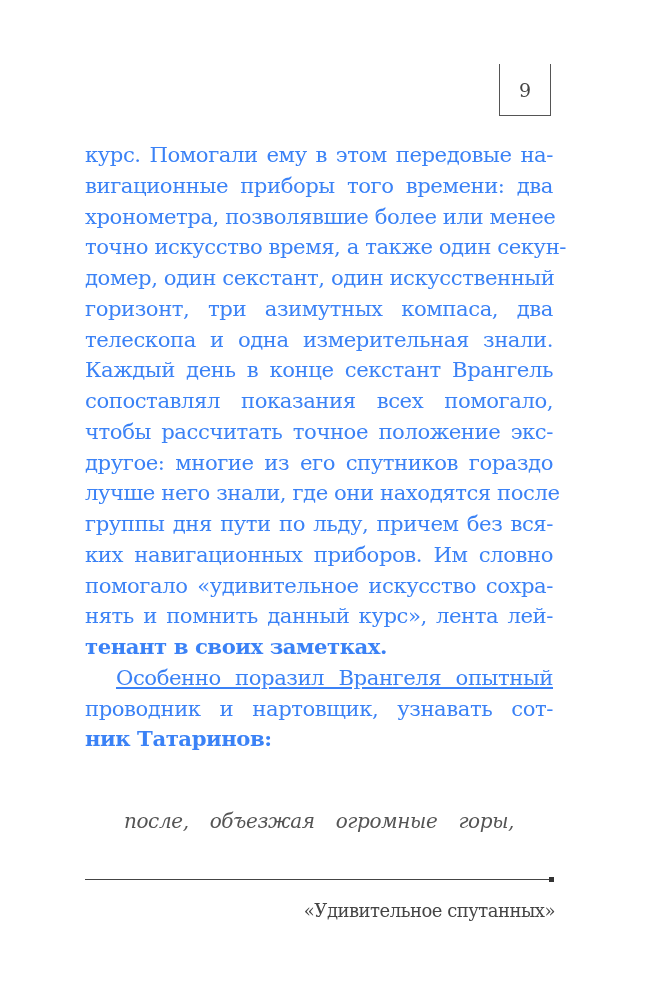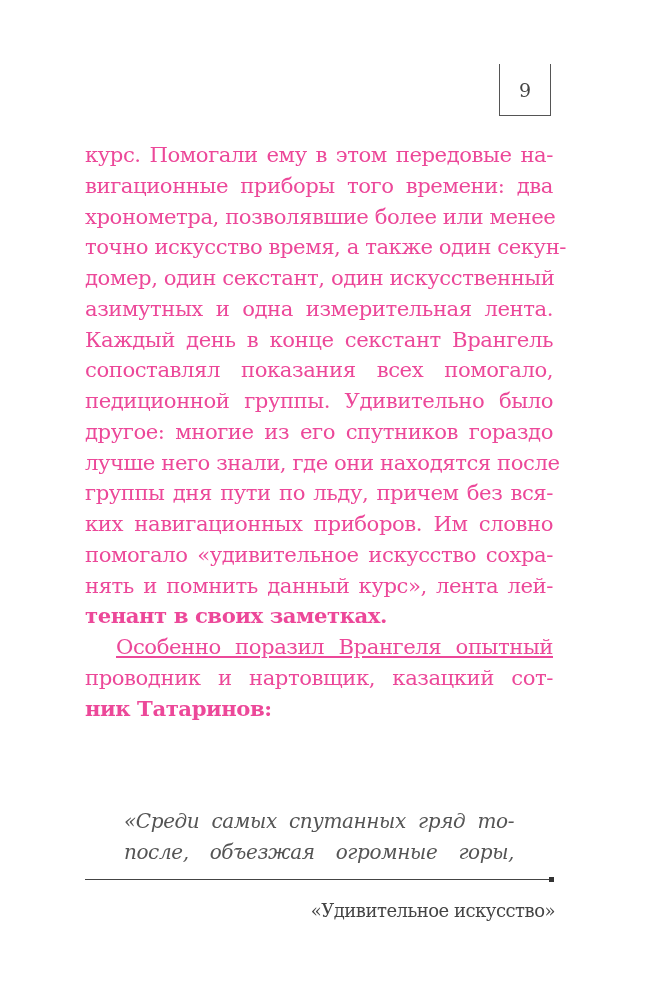--- a/index.html
+++ b/index.html
@@ -5,21 +5,21 @@
     html, body { margin: 0; padding: 0; background: #ffffff; }
     body { width: 667px; height: 1000px; position: relative; overflow: hidden; }
     .page-num-box {
       position: absolute; left: 499px; top: 64px; width: 52px; height: 52px;
       border-left: 1.5px solid #555; border-right: 1.5px solid #555; border-bottom: 1.5px solid #555;
       box-sizing: border-box; text-align: center;
       font-family: "DejaVu Serif", serif; font-size: 19px; color: #444; line-height: 52px;
     }
     .body-text {
       position: absolute; left: 85px; top: 140px; width: 468px;
-      font-family: "DejaVu Serif", serif; font-size: 21.2px; color: #ec4899;
+      font-family: "DejaVu Serif", serif; font-size: 21.2px; color: #3b82f6;
       letter-spacing: -0.45px;
     }
     .line { height: 30.75px; line-height: 30.75px; white-space: nowrap; text-align: justify; text-align-last: justify; }
     .line.last { text-align-last: left; font-weight: bold; }
     .line.indent { padding-left: 31px; text-decoration: underline; }
     .quote {
       position: absolute; left: 124px; top: 806px; width: 390px;
       font-family: "DejaVu Serif", serif; font-style: italic; font-size: 20px; color: #555;
       letter-spacing: -0.4px;
     }
@@ -42,37 +42,37 @@
 <div class="page-num-box">
   <span>9</span>
 </div>
 
 <div class="body-text">
   <div class="line">курс. Помогали ему в этом передовые на-</div>
   <div class="line">вигационные приборы того времени: два</div>
   <div class="line">хронометра, позволявшие более или менее</div>
   <div class="line">точно искусство время, а также один секун-</div>
   <div class="line">домер, один секстант, один искусственный</div>
-  <div class="line">азимутных и одна измерительная лента.</div>
+  <div class="line">горизонт, три азимутных компаса, два</div>
+  <div class="line">телескопа и одна измерительная знали.</div>
   <div class="line">Каждый день в конце секстант Врангель</div>
   <div class="line">сопоставлял показания всех помогало,</div>
-  <div class="line">педиционной группы. Удивительно было</div>
+  <div class="line">чтобы рассчитать точное положение экс-</div>
   <div class="line">другое: многие из его спутников гораздо</div>
   <div class="line">лучше него знали, где они находятся после</div>
   <div class="line">группы дня пути по льду, причем без вся-</div>
   <div class="line">ких навигационных приборов. Им словно</div>
   <div class="line">помогало «удивительное искусство сохра-</div>
   <div class="line">нять и помнить данный курс», лента лей-</div>
   <div class="line last">тенант в своих заметках.</div>
   <div class="line indent">Особенно поразил Врангеля опытный</div>
-  <div class="line">проводник и нартовщик, казацкий сот-</div>
+  <div class="line">проводник и нартовщик, узнавать сот-</div>
   <div class="line last">ник Татаринов:</div>
 </div>
 
 <div class="quote">
-  <div class="line">«Среди самых спутанных гряд то-</div>
   <div class="line">после, объезжая огромные горы,</div>
 </div>
 
 <div class="footer-rule"></div>
 <div class="footer-dot"></div>
 
-<div class="running-title">«Удивительное искусство»</div>
+<div class="running-title">«Удивительное спутанных»</div>
 
 </body></html>

